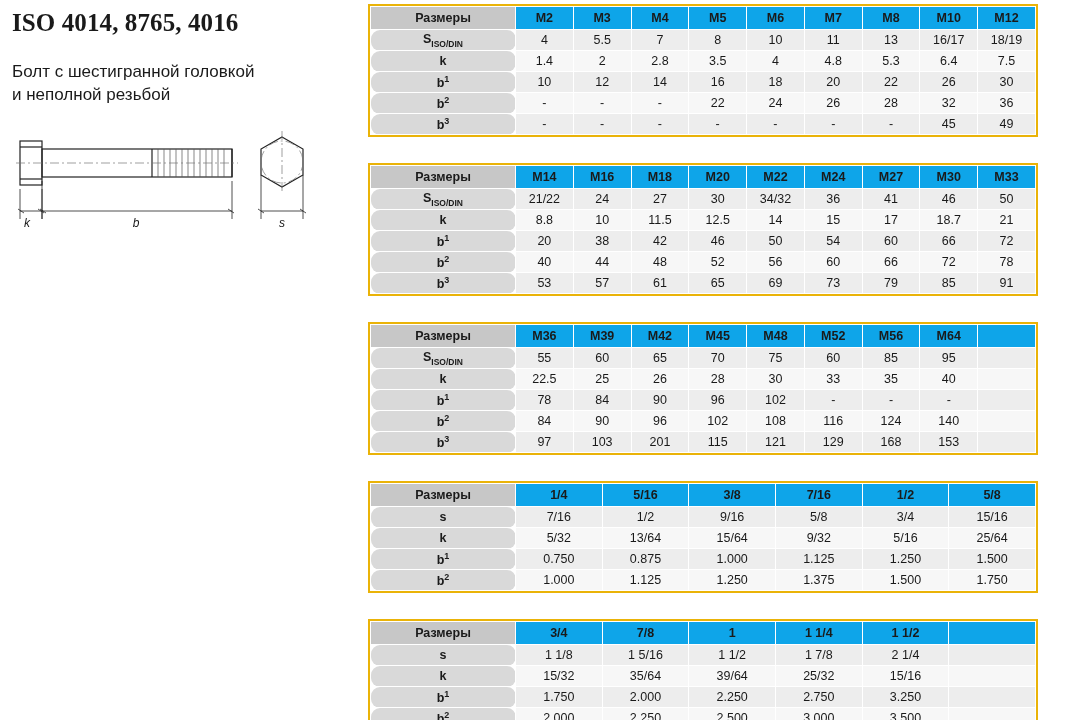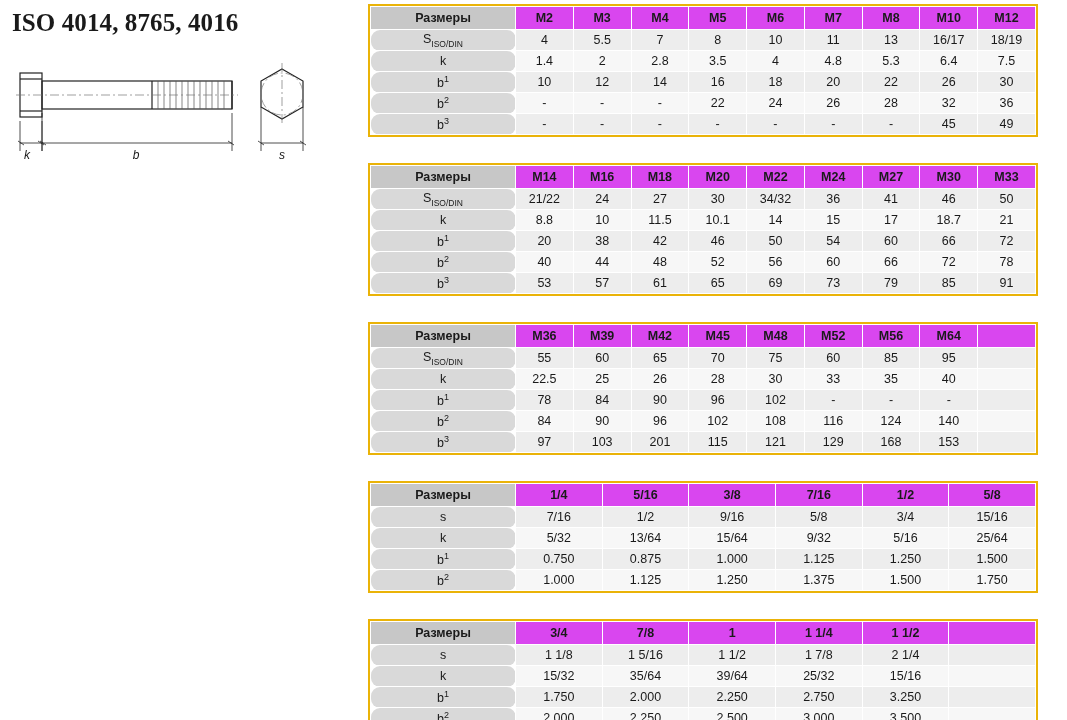--- a/index.html
+++ b/index.html
@@ -68,31 +68,31 @@
   table.dim td, table.dim th {
     border: 1px solid #ffffff;
     text-align: center;
     font-size: 12.5px;
     height: 20px;
     padding: 0;
     color: #1a1a1a;
     font-weight: normal;
   }
   table.dim thead th {
-    background: #d946ef;
+    background: #0ea5e9;
     font-weight: bold;
     font-size: 12.5px;
     height: 22px;
   }
   table.dim thead th.rowhead {
     background: #c7c7c7;
   }
   table.dim td.rowhead {
     background: #d9d9d9;
-    font-weight: normal;
+    font-weight: bold;
     border-radius: 9px;
   }
   table.dim tbody tr.odd td {
     background: #ededed;
   }
   table.dim tbody tr.even td {
     background: #f7f7f7;
   }
   table.dim tbody tr.odd td.rowhead,
   table.dim tbody tr.even td.rowhead {
@@ -116,20 +116,24 @@
 </head>
 <body>
 
 <div class="page">
 
   <div class="left-col">
     <div class="title-block">
       <div>ISO 4014, 8765, 4016</div>
     </div>
 
+    <div class="subtitle-block">
+      <div>Болт с шестигранной головкой</div>
+      <div>и неполной резьбой</div>
+    </div>
 
     <div class="drawing">
       <svg width="310" height="105" viewBox="0 0 310 105" xmlns="http://www.w3.org/2000/svg">
 
         <g stroke="#222" stroke-width="1.2" fill="none">
           <rect x="8" y="14" width="22" height="44"></rect>
           <line x1="8" y1="20" x2="30" y2="20"></line>
           <line x1="8" y1="52" x2="30" y2="52"></line>
 
           <rect x="30" y="22" width="190" height="28"></rect>
@@ -318,21 +322,21 @@
               <td>36</td>
               <td>41</td>
               <td>46</td>
               <td>50</td>
             </tr>
             <tr class="even">
               <td class="rowhead">k</td>
               <td>8.8</td>
               <td>10</td>
               <td>11.5</td>
-              <td>10.1</td>
+              <td>12.5</td>
               <td>14</td>
               <td>15</td>
               <td>17</td>
               <td>18.7</td>
               <td>21</td>
             </tr>
             <tr class="odd">
               <td class="rowhead">b<span class="sup">1</span></td>
               <td>20</td>
               <td>38</td>

